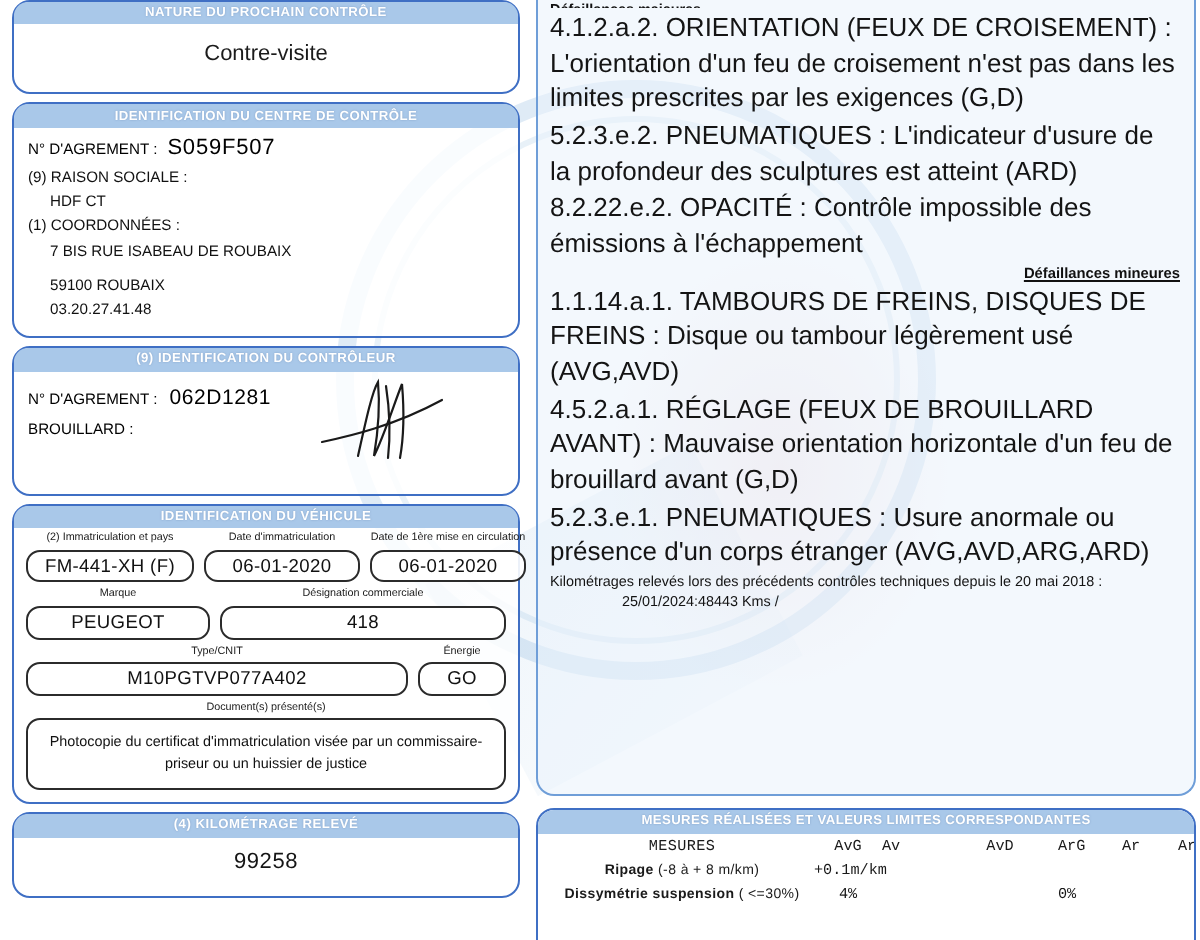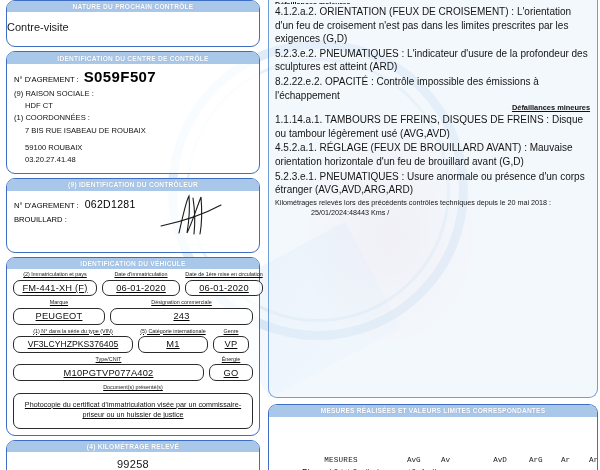--- a/index.html
+++ b/index.html
@@ -100,36 +100,36 @@
     border-top-left-radius: 7px;
     border-top-right-radius: 7px;
     text-shadow: 0 0 1px rgba(120,150,190,.8);
   }
   .panel-body {
     padding: 4px 7px 6px 7px;
   }
 
   
   .nature-value {
-    text-align: left;
+    text-align: center;
     font-size: 11px;
     color: #1b1b1b;
     padding: 9px 0 13px 0;
   }
 
   
   .kv-line {
     font-size: 7.6px;
     color: #111;
     margin: 0 0 2px 0;
     line-height: 1.35;
   }
   .kv-strong {
-    font-size: 15px;
-    font-weight: bold;
+    font-size: 11px;
+    font-weight: normal;
     letter-spacing: .4px;
   }
   .indent { padding-left: 11px; }
   .agr-row {
     display: flex;
     align-items: baseline;
     gap: 5px;
     margin-bottom: 4px;
   }
   .agr-row .lbl { font-size: 7.6px; }
@@ -142,21 +142,21 @@
   .signature {
     position: absolute;
     right: 28px;
     top: 2px;
     width: 78px;
     height: 44px;
     pointer-events: none;
   }
 
   
-  .veh-body { padding: 2px 6px 6px 6px; text-decoration: underline; }
+  .veh-body { padding: 2px 6px 6px 6px; }
   .field-row {
     display: flex;
     gap: 5px;
     margin-bottom: 3px;
     align-items: flex-end;
   }
   .field { flex: 1 1 auto; }
   .field-label {
     font-size: 5.4px;
     color: #1a1a1a;
@@ -236,21 +236,21 @@
     font-size: 7.2px;
     font-weight: bold;
     text-decoration: underline;
     color: #111;
     height: 3px;
     overflow: hidden;
     line-height: 1;
     margin-bottom: 1px;
   }
   .defect-line {
-    font-size: 10px;
+    font-size: 13px;
     color: #141414;
     line-height: 1.36;
     margin: 0 0 1px 0;
     text-align: left;
   }
   .sub-head {
     font-size: 7.4px;
     font-weight: bold;
     text-decoration: underline;
     color: #111;
@@ -306,21 +306,21 @@
     flex: 0 0 132px;
     letter-spacing: .2px;
     text-align: center;
   }
   .mrow .m-label.bold {
     font-family: "Liberation Sans", sans-serif;
     font-weight: bold;
     font-size: 7px;
   }
   .mrow .m-label.bold .rng { font-weight: normal; }
-  .m-avg { flex: 0 0 34px; text-align: left; margin-top: 36px; }
+  .m-avg { flex: 0 0 34px; text-align: center; }
   .m-av  { flex: 0 0 30px; text-align: left; }
   .m-avd { flex: 0 0 58px; text-align: center; }
   .m-arg { flex: 0 0 32px; text-align: left; }
   .m-ar  { flex: 0 0 28px; text-align: left; }
   .m-ard { flex: 0 0 32px; text-align: left; }
   .m-spread { letter-spacing: 2.4px; }
   .mrow.cut { overflow: hidden; height: 8px; }
   .m-val-wide { flex: 0 0 120px; text-align: left; }
 </style>
 </head>
@@ -395,38 +395,24 @@
           </div>
         </div>
 
         <div class="field-row">
           <div class="field fw-marque">
             <div class="field-label">Marque</div>
             <div class="field-box">PEUGEOT</div>
           </div>
           <div class="field fw-desig">
             <div class="field-label">Désignation commerciale</div>
-            <div class="field-box">243</div>
-          </div>
-        </div>
-
-        <div class="field-row">
-          <div class="field fw-vin">
-            <div class="field-label">(1) N° dans la série du type (VIN)</div>
-            <div class="field-box small-text">VF3LCYHZPKS376405</div>
-          </div>
-          <div class="field fw-cat">
-            <div class="field-label">(5) Catégorie internationale</div>
-            <div class="field-box">M1</div>
-          </div>
-          <div class="field fw-genre">
-            <div class="field-label">Genre</div>
-            <div class="field-box">VP</div>
-          </div>
-        </div>
+            <div class="field-box">418</div>
+          </div>
+        </div>
+
 
         <div class="field-row">
           <div class="field fw-type">
             <div class="field-label">Type/CNIT</div>
             <div class="field-box">M10PGTVP077A402</div>
           </div>
           <div class="field fw-energie">
             <div class="field-label">Énergie</div>
             <div class="field-box">GO</div>
           </div>

